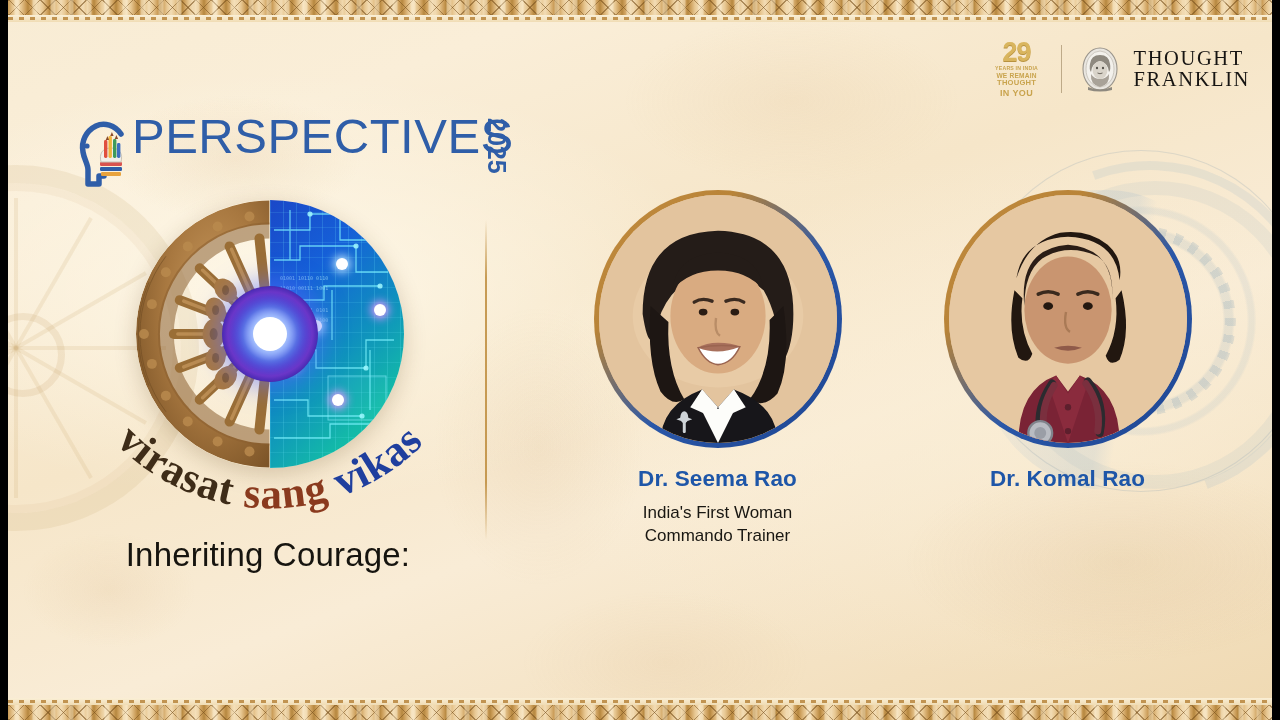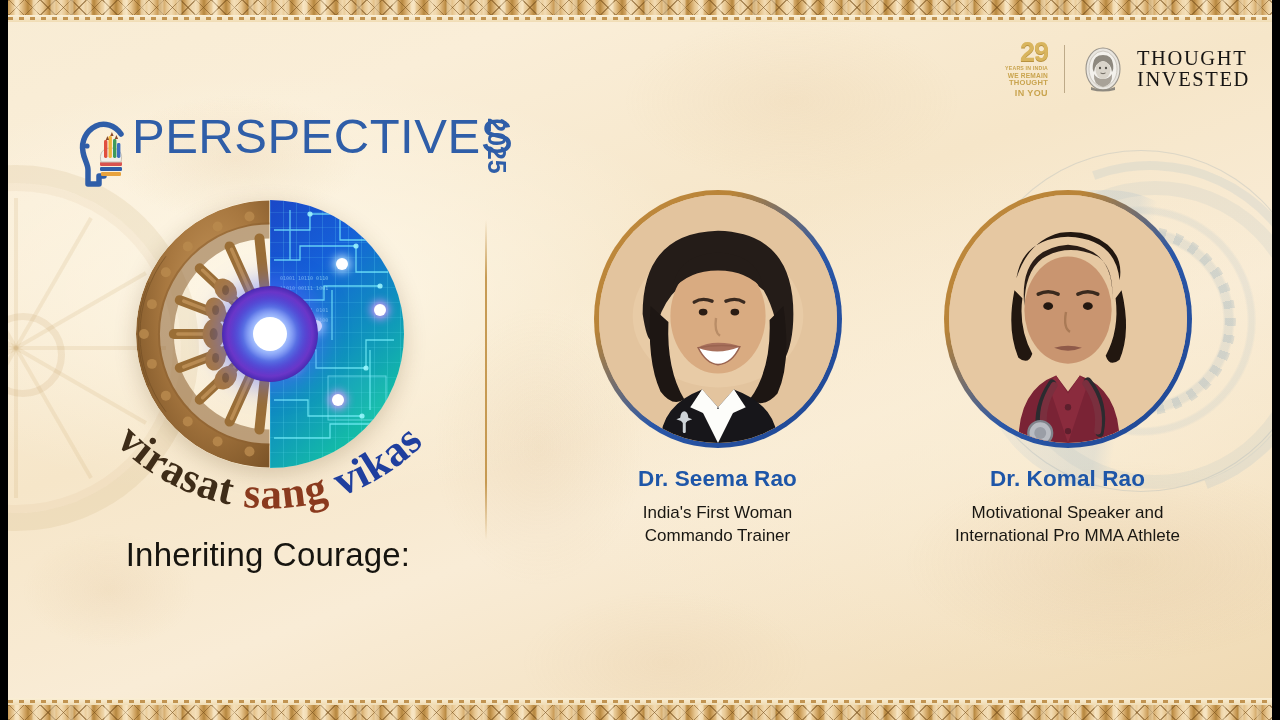--- a/index.html
+++ b/index.html
@@ -263,21 +263,21 @@
     </div>
     <div class="border-band bottom">
       <div class="band-main">
           <div class="band-diamonds"></div>
         </div>
       <div class="band-thin"></div>
     </div>
 
     <div style="position:absolute;right:22px;top:40px;z-index:30;display:flex;align-items:center;">
 
-      <div style="position:relative;width:56px;height:58px;text-align:right;">
+      <div style="position:relative;width:56px;height:58px;text-align:center;">
         <div style="font-size:27px;font-weight:700;color:#d9b55e;line-height:24px;letter-spacing:-1px;
                     text-shadow:0 1px 0 #b8923f;" data-bind="brand.badge_number">29</div>
         <div style="font-size:5.2px;font-weight:700;color:#c9a44e;line-height:6.6px;letter-spacing:.2px;margin-top:1px;" data-bind="brand.badge_line1">YEARS IN INDIA</div>
         <div style="font-size:6.6px;font-weight:700;color:#c9a44e;line-height:7.6px;letter-spacing:.2px;" data-bind="brand.badge_line2">WE REMAIN</div>
         <div style="font-size:7.6px;font-weight:700;color:#c9a44e;line-height:8.6px;letter-spacing:.2px;" data-bind="brand.badge_line3">THOUGHT</div>
         <div style="font-size:9px;font-weight:700;color:#c9a44e;line-height:10px;letter-spacing:.4px;" data-bind="brand.badge_line4">IN YOU</div>
       </div>
 
       <div style="width:1px;height:48px;background:rgba(120,95,55,.45);margin:0 16px;"></div>
 
@@ -290,21 +290,21 @@
           <ellipse cx="19" cy="22" rx="1.1" ry="1.3" fill="#54504a"></ellipse>
           <ellipse cx="25" cy="22" rx="1.1" ry="1.3" fill="#54504a"></ellipse>
           <path d="M19.5 27 Q22 28.5 24.5 27" stroke="#6d685f" stroke-width="1" fill="none"></path>
           <path d="M13 28 Q12 39 22 41 Q32 39 31 28 Q28 33 22 33 Q16 33 13 28Z" fill="#a8a298"></path>
           <path d="M10 41 Q22 46 34 41 L34 44 Q22 47 10 44Z" fill="#8e897f"></path>
         </svg>
       </div>
 
       <div style="line-height:21px;">
         <div style="font-family:'Liberation Serif',serif;font-size:20.5px;letter-spacing:1.6px;color:#171513;" data-bind="brand.name_line1">THOUGHT</div>
-        <div style="font-family:'Liberation Serif',serif;font-size:20.5px;letter-spacing:1.6px;color:#171513;" data-bind="brand.name_line2">INVESTED</div>
+        <div style="font-family:'Liberation Serif',serif;font-size:20.5px;letter-spacing:1.6px;color:#171513;" data-bind="brand.name_line2">FRANKLIN</div>
       </div>
     </div>
 
     <div id="perspectives-logo">
       <div class="head-icon">
         <svg viewBox="0 0 62 70" width="62" height="70">
           <path d="M47 16 C41 7 30 4 22 8 C12 13 7 23 9 34 C10 41 14 46 14 52 L14 66 L25 66 L25 58 L30 58" fill="none" stroke="#2f5ea8" stroke-width="5.5" stroke-linecap="round" stroke-linejoin="round"></path>
           <circle cx="13" cy="28" r="2.6" fill="#2f5ea8"></circle>
           <rect x="26" y="44" width="22" height="4" rx="1.2" fill="#d9534f"></rect>
           <rect x="26" y="49" width="22" height="4" rx="1.2" fill="#2f5ea8"></rect>
@@ -514,18 +514,16 @@
             <circle cx="92" cy="240" r="12" fill="#b9bcc2" stroke="#80848c" stroke-width="2.4"></circle>
             <circle cx="92" cy="240" r="6" fill="#9a9ea6"></circle>
             <g fill="#5d1f2d">
               <circle cx="120" cy="214" r="3.2"></circle>
               <circle cx="120" cy="238" r="3.2"></circle>
             </g>
           </svg>
         </div>
       </div>
       <div class="sp-name" data-bind="speakers.1.name">Dr. Komal Rao</div>
-      <div class="sp-desc" data-bind="speakers.1.description">Motivational Speaker and
-International Pro MMA Athlete</div>
     </div>
 
   </div>
 </div>
 
 </body></html>

